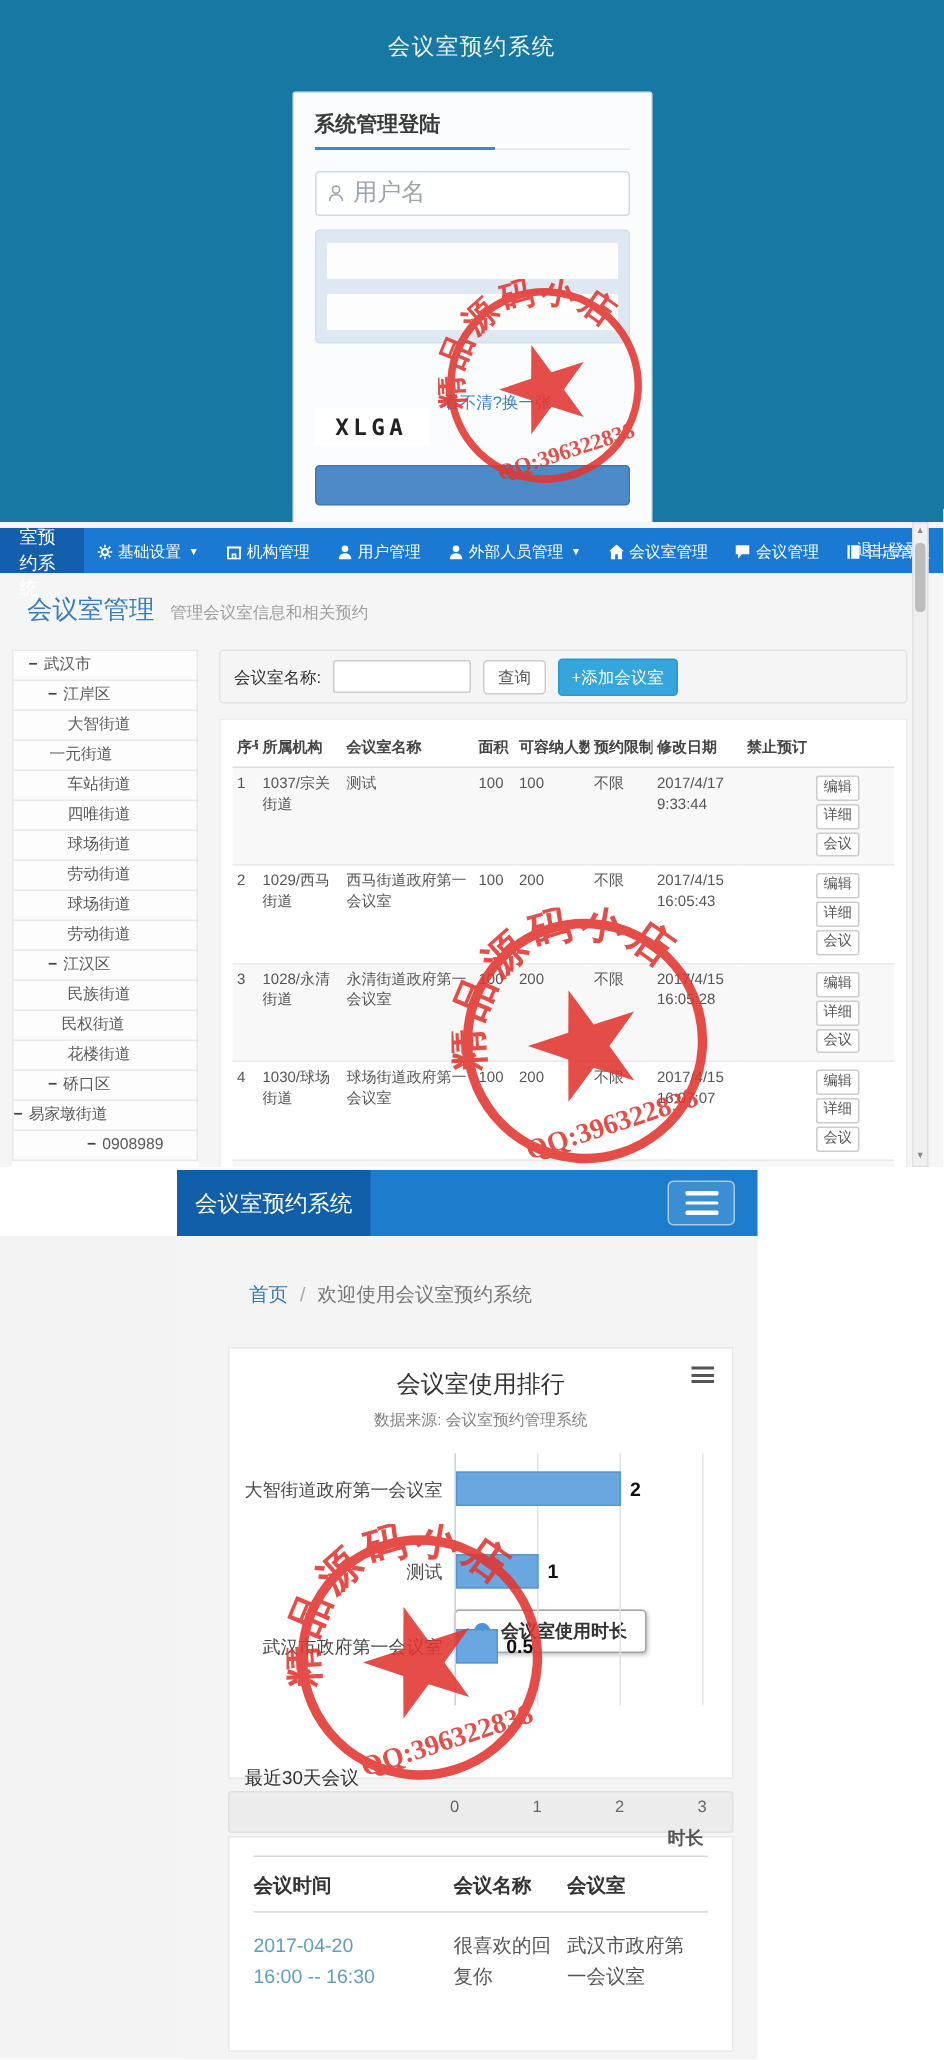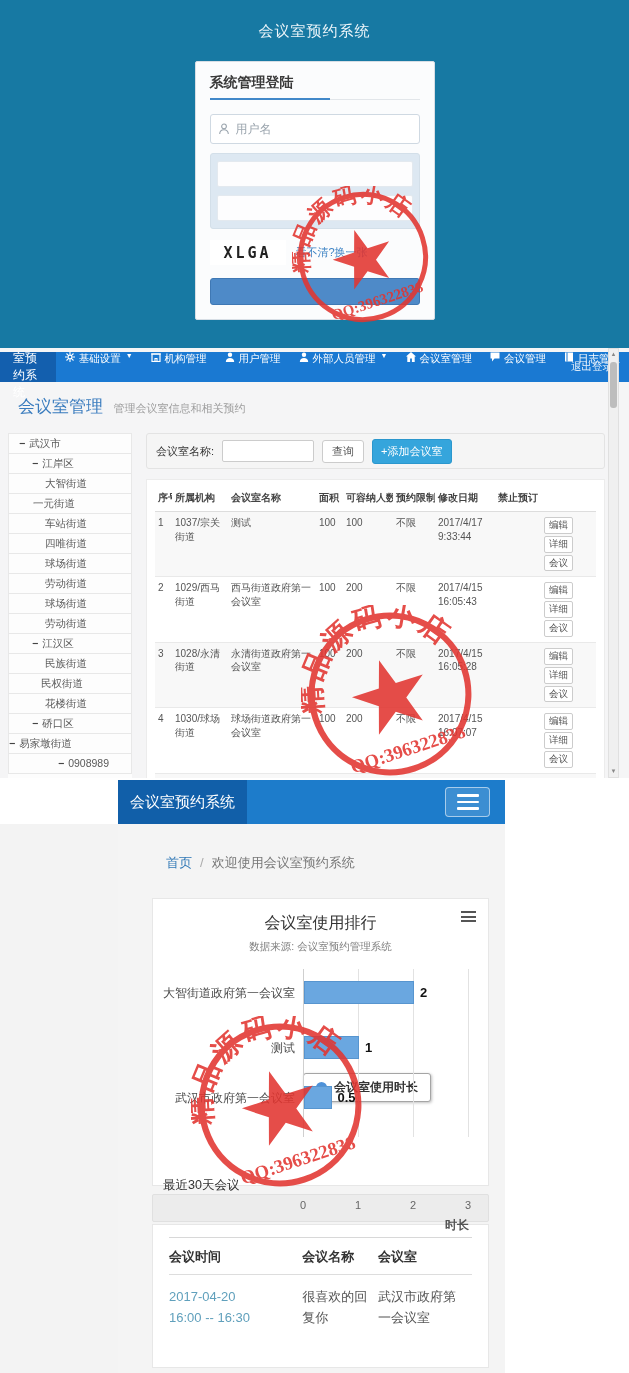--- a/index.html
+++ b/index.html
@@ -10,37 +10,37 @@
   }
 
   
   .sec-login { height:348px; background:#1779a3; position:relative; }
   .login-title { color:#eef6fa; text-align:center; font-size:15px; padding-top:22px; letter-spacing:1px; }
   .login-card { width:240px; margin:20px auto 0; background:#fbfcfd; border:1px solid #d7dee5; border-radius:2px; padding:12px 14px 14px; }
   .login-card h2 { font-size:14px; color:#3a3a3a; font-weight:bold; padding-bottom:7px; }
   .login-hr { border-bottom:1px solid #e2e6ea; position:relative; margin-bottom:14px; }
   .login-hr .accent { position:absolute; left:0; bottom:-1px; width:120px; height:2px; background:#4188c9; }
   .fld { display:flex; align-items:center; gap:7px; background:#fff; border:1px solid #cfd9e2; border-radius:3px; height:30px; padding:0 8px; }
-  .fld input { border:none; outline:none; font-size:12px; color:#1d4ed8; width:100%; background:transparent; }
+  .fld input { border:none; outline:none; font-size:16px; color:#1d4ed8; width:100%; background:transparent; }
   .fld input::placeholder { color:#9aa4ad; }
   .faded-panel { background:#dde8f2; border:1px solid #d3dfe9; border-radius:3px; margin-top:9px; padding:7px 6px; }
   .faded-fld { background:#fdfdfe; border:1px solid #e3e9ef; border-radius:2px; height:26px; }
   .faded-fld + .faded-fld { margin-top:8px; }
   .captcha-row { display:flex; align-items:center; gap:10px; margin-top:11px; }
   .captcha-box { width:76px; height:25px; background:#fff; display:flex; align-items:center; justify-content:center;
-    font-family:"DejaVu Sans Mono", monospace; font-size:15px; font-weight:bold; color:#222; letter-spacing:3px; }
+    font-family:"DejaVu Sans Mono", monospace; font-size:15px; font-weight:bold; color:#222; letter-spacing:3px;margin-top:32px; }
   .captcha-link { font-size:11px; color:#3e83c4; text-decoration:none; }
   .login-btn { display:block; width:100%; height:27px; margin-top:13px; background:#4e8ac8; border:1px solid #3f78b4; border-radius:3px; cursor:pointer; }
 
   
   .sec-admin { height:430px; background:#f5f5f6; position:relative; padding-top:4px; overflow:hidden; }
   .adm-nav { height:30px; background:#1a79d2; display:flex; align-items:stretch; font-size:10.5px; color:#fff; position:relative; }
   .adm-brand { background:#135fae; color:#fff; display:flex; align-items:center; padding:0 13px; font-size:12px; }
   .adm-items { display:flex; align-items:stretch; }
-  .adm-item { display:flex; gap:4px; padding:0 9px; color:#fff; cursor:pointer; white-space:nowrap; }
+  .adm-item { display:flex; align-items:center; gap:4px; padding:16px 9px; color:#fff; cursor:pointer; white-space:nowrap; }
   .adm-item svg { width:10px; height:10px; }
   .caret { font-size:7px; margin-left:1px; }
   .adm-logout { position:absolute; right:16px; top:0; height:30px; display:flex; align-items:center; font-size:10.5px; color:#eaf2fb; cursor:pointer; }
   .page-head { padding:13px 18px 6px; }
   .page-head .t { font-size:17px; color:#3a7cbe; display:inline; }
   .page-head .s { font-size:11px; color:#9d9d9d; margin-left:6px; }
   .adm-content { display:flex; margin-top:9px; padding-left:8px; padding-right:24px; }
   .tree { width:124px; background:#fdfdfd; border-top:1px solid #e8e8e8; }
   .tree-item { height:20px; line-height:19px; font-size:10.5px; color:#5a5a5a; border:1px solid #e8e8e8; border-top:none; background:#fdfdfd; white-space:nowrap; overflow:hidden; cursor:pointer; }
   .tree-item .minus { color:#444; margin-right:4px; font-weight:bold; }

